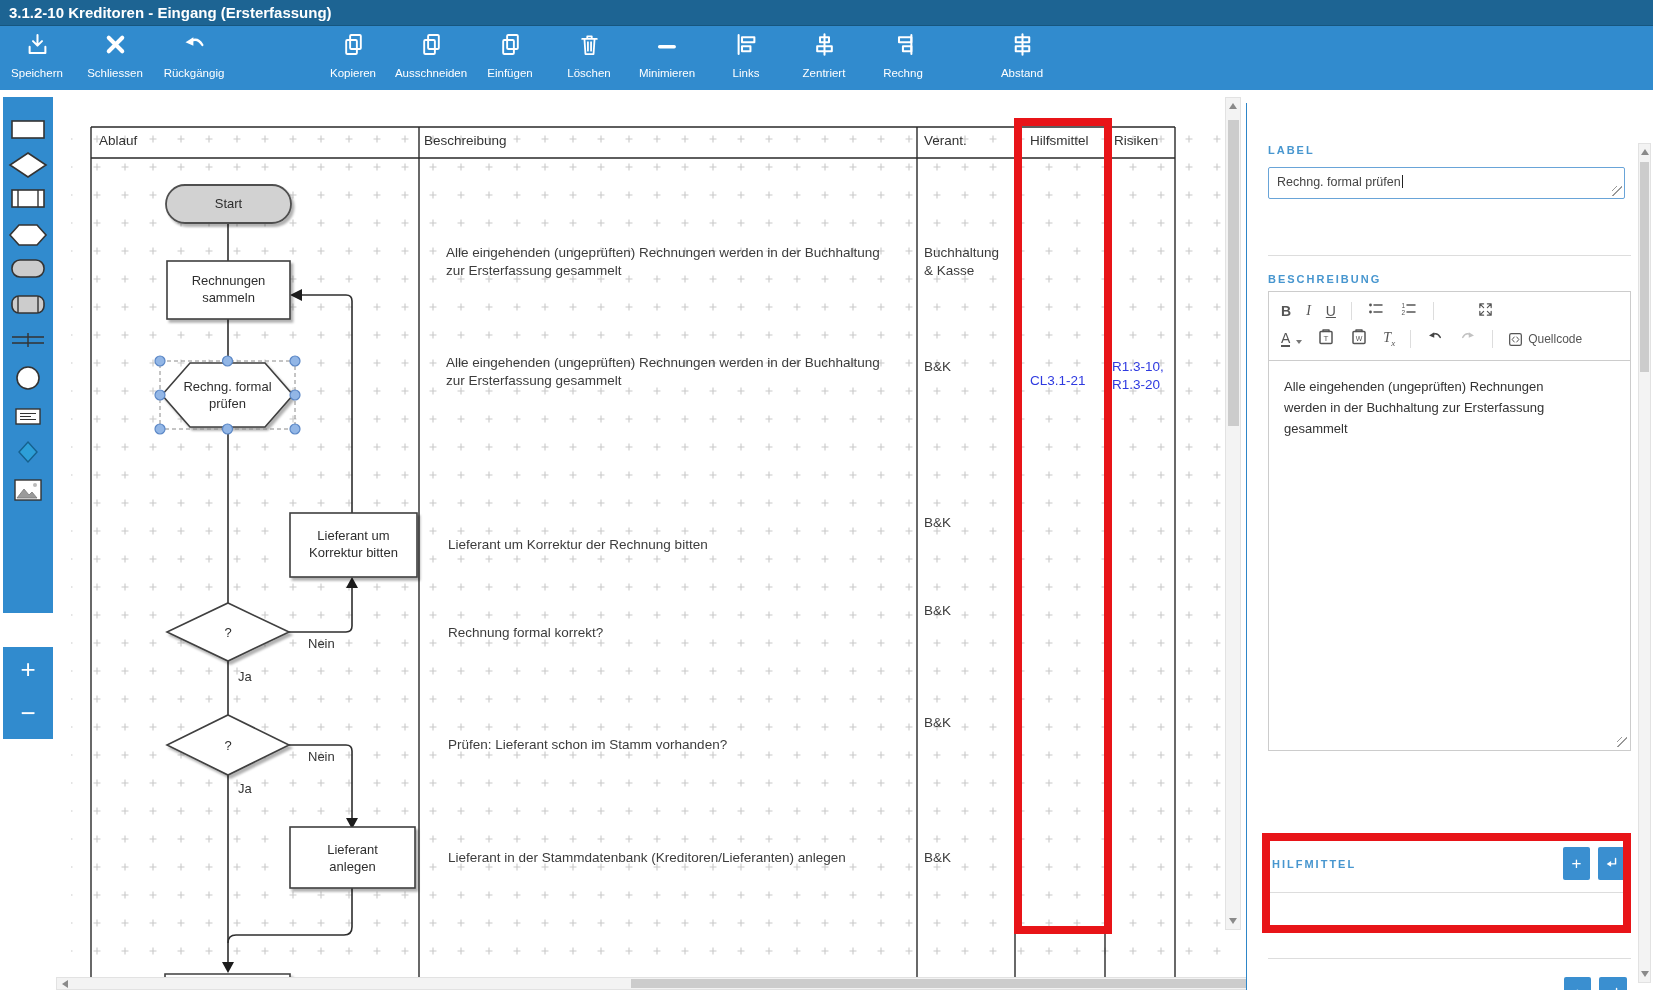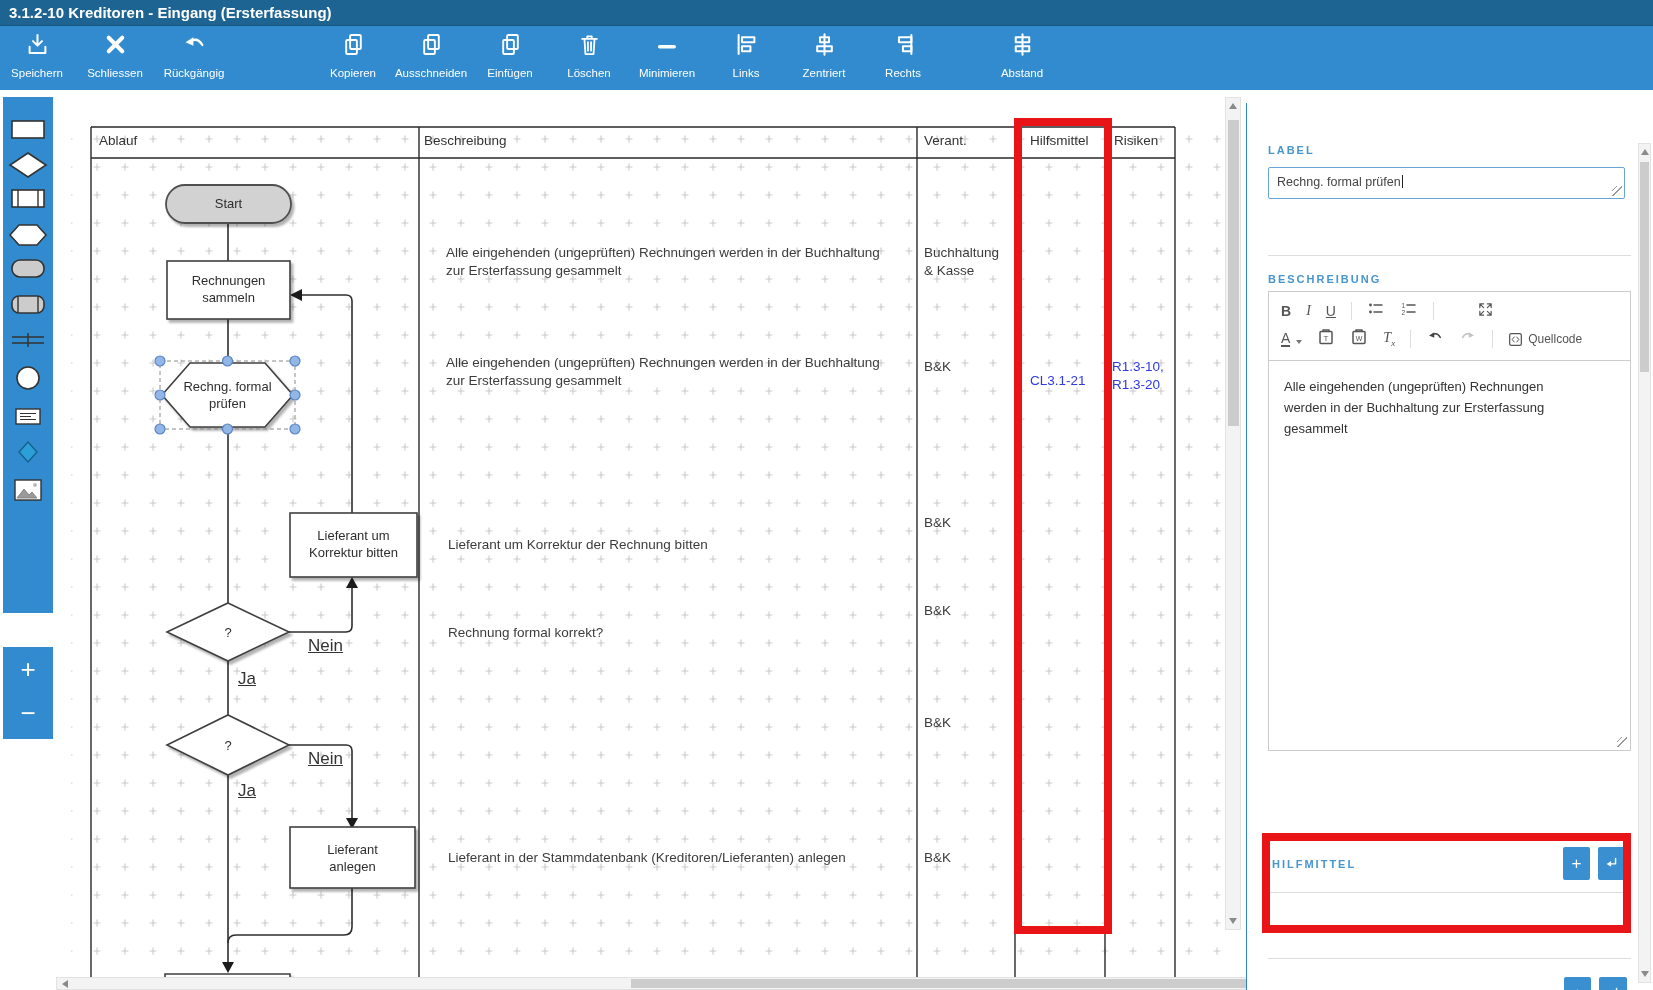--- a/index.html
+++ b/index.html
@@ -21,21 +21,21 @@
   .zoombox{position:absolute;left:3px;top:647px;width:50px;height:92px;background:#318bce;}
   .zbtn{position:absolute;left:0;width:50px;height:44px;color:#fff;font-size:26px;font-weight:300;text-align:center;line-height:44px;cursor:pointer;}
 
   
   .canvas{position:absolute;left:56px;top:96px;width:1185px;height:881px;background:#fff;overflow:hidden;}
   .hdr{position:absolute;font-size:13.5px;color:#333;}
   .nodelabel{position:absolute;font-size:13px;line-height:17px;color:#2e2e2e;text-align:center;}
   .desc{position:absolute;font-size:13.5px;line-height:18px;color:#3c3c3c;}
   .vrt{position:absolute;font-size:13.5px;line-height:18px;color:#3c3c3c;}
   .lnk{position:absolute;font-size:13.5px;line-height:18px;color:#2f3ae0;cursor:pointer;}
-  .elabel{position:absolute;font-size:17px;color:#333;text-decoration:underline;}
+  .elabel{position:absolute;font-size:13px;color:#333;}
   .redbox{position:absolute;border:8px solid #e81418;box-sizing:border-box;pointer-events:none;z-index:40;}
 
   
   .sb{position:absolute;background:#f3f3f3;border:1px solid #e2e2e2;box-sizing:border-box;}
   .sb-thumb{position:absolute;background:#cccccc;}
   .arr-up{width:0;height:0;border-left:4px solid transparent;border-right:4px solid transparent;border-bottom:6px solid #8a8a8a;position:absolute;}
   .arr-down{width:0;height:0;border-left:4px solid transparent;border-right:4px solid transparent;border-top:6px solid #8a8a8a;position:absolute;}
   .arr-left{width:0;height:0;border-top:4px solid transparent;border-bottom:4px solid transparent;border-right:6px solid #8a8a8a;position:absolute;}
 
   
@@ -156,21 +156,21 @@
           <rect x="5.5" y="13.5" width="13" height="4.5"></rect>
         </svg></span>
     <span class="tlabel">Zentriert</span>
   </div>
   <div class="tbtn" style="left:863px;width:80px">
     <span class="ticon"><svg width="27" height="27" viewBox="0 0 24 24">
           <path d="M19,3.5 V20.5"></path>
           <rect x="8" y="5.5" width="11" height="4.5"></rect>
           <rect x="11.5" y="13.5" width="7.5" height="4.5"></rect>
         </svg></span>
-    <span class="tlabel">Rechts</span>
+    <span class="tlabel">Rechng</span>
   </div>
   <div class="tbtn" style="left:982px;width:80px">
     <span class="ticon"><svg width="27" height="27" viewBox="0 0 24 24">
           <path d="M12,3 V21"></path>
           <rect x="6" y="5.5" width="12" height="4.5"></rect>
           <rect x="6" y="13.5" width="12" height="4.5"></rect>
         </svg></span>
     <span class="tlabel">Abstand</span>
   </div>
 </div>
@@ -310,20 +310,21 @@
   <div class="lnk" style="left:1056px;top:262px">R1.3-10,</div>
   <div class="lnk" style="left:1056px;top:280px">R1.3-20</div>
 
   <div class="vrt" style="left:868px;top:418px;width:85px">B&amp;K</div>
   <div class="desc" style="left:392px;top:440px;width:455px">Lieferant um Korrektur der Rechnung bitten</div>
 
   <div class="vrt" style="left:868px;top:506px;width:85px">B&amp;K</div>
   <div class="desc" style="left:392px;top:528px;width:455px">Rechnung formal korrekt?</div>
 
   <div class="vrt" style="left:868px;top:618px;width:85px">B&amp;K</div>
+  <div class="desc" style="left:392px;top:640px;width:455px">Prüfen: Lieferant schon im Stamm vorhanden?</div>
 
   <div class="vrt" style="left:868px;top:753px;width:85px">B&amp;K</div>
   <div class="desc" style="left:392px;top:753px;width:455px">Lieferant in der Stammdatenbank (Kreditoren/Lieferanten) anlegen</div>
 
   <div class="redbox" style="left:958px;top:22px;width:98px;height:816px"></div>
 </div>
 
 <div class="sb" style="left:1225px;top:97px;width:16px;height:833px">
   <div class="arr-up" style="left:3px;top:5px"></div>
   <div class="sb-thumb" style="left:2px;top:22px;width:11px;height:306px"></div>

